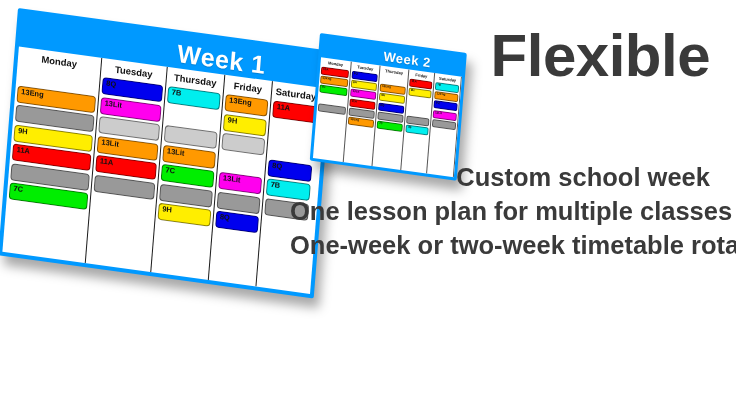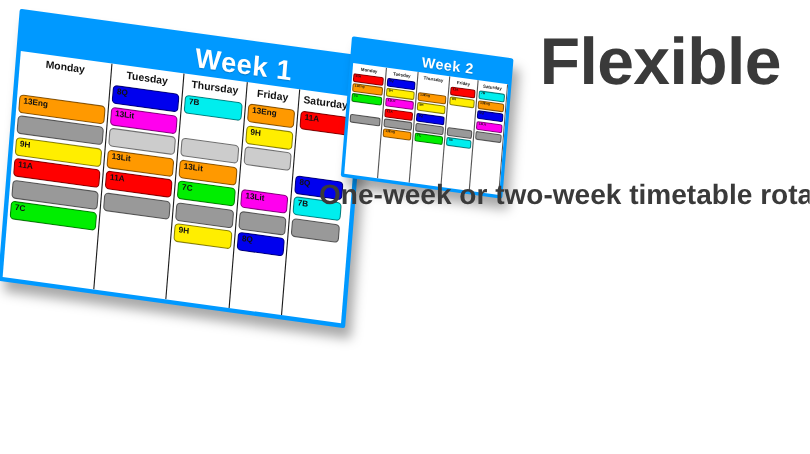--- a/index.html
+++ b/index.html
@@ -431,17 +431,19 @@
             </div>
           </div>
       </div>
     </div>
 
   </div>
 
   <div id="copy-area">
     <div id="headline">Flexible</div>
     <div id="feature-list">
+        <div class="feature-line">Custom school week</div>
+        <div class="feature-line">One lesson plan for multiple classes</div>
         <div class="feature-line">One-week or two-week timetable rotations</div>
       </div>
   </div>
 
 </div>
 
 </body></html>

